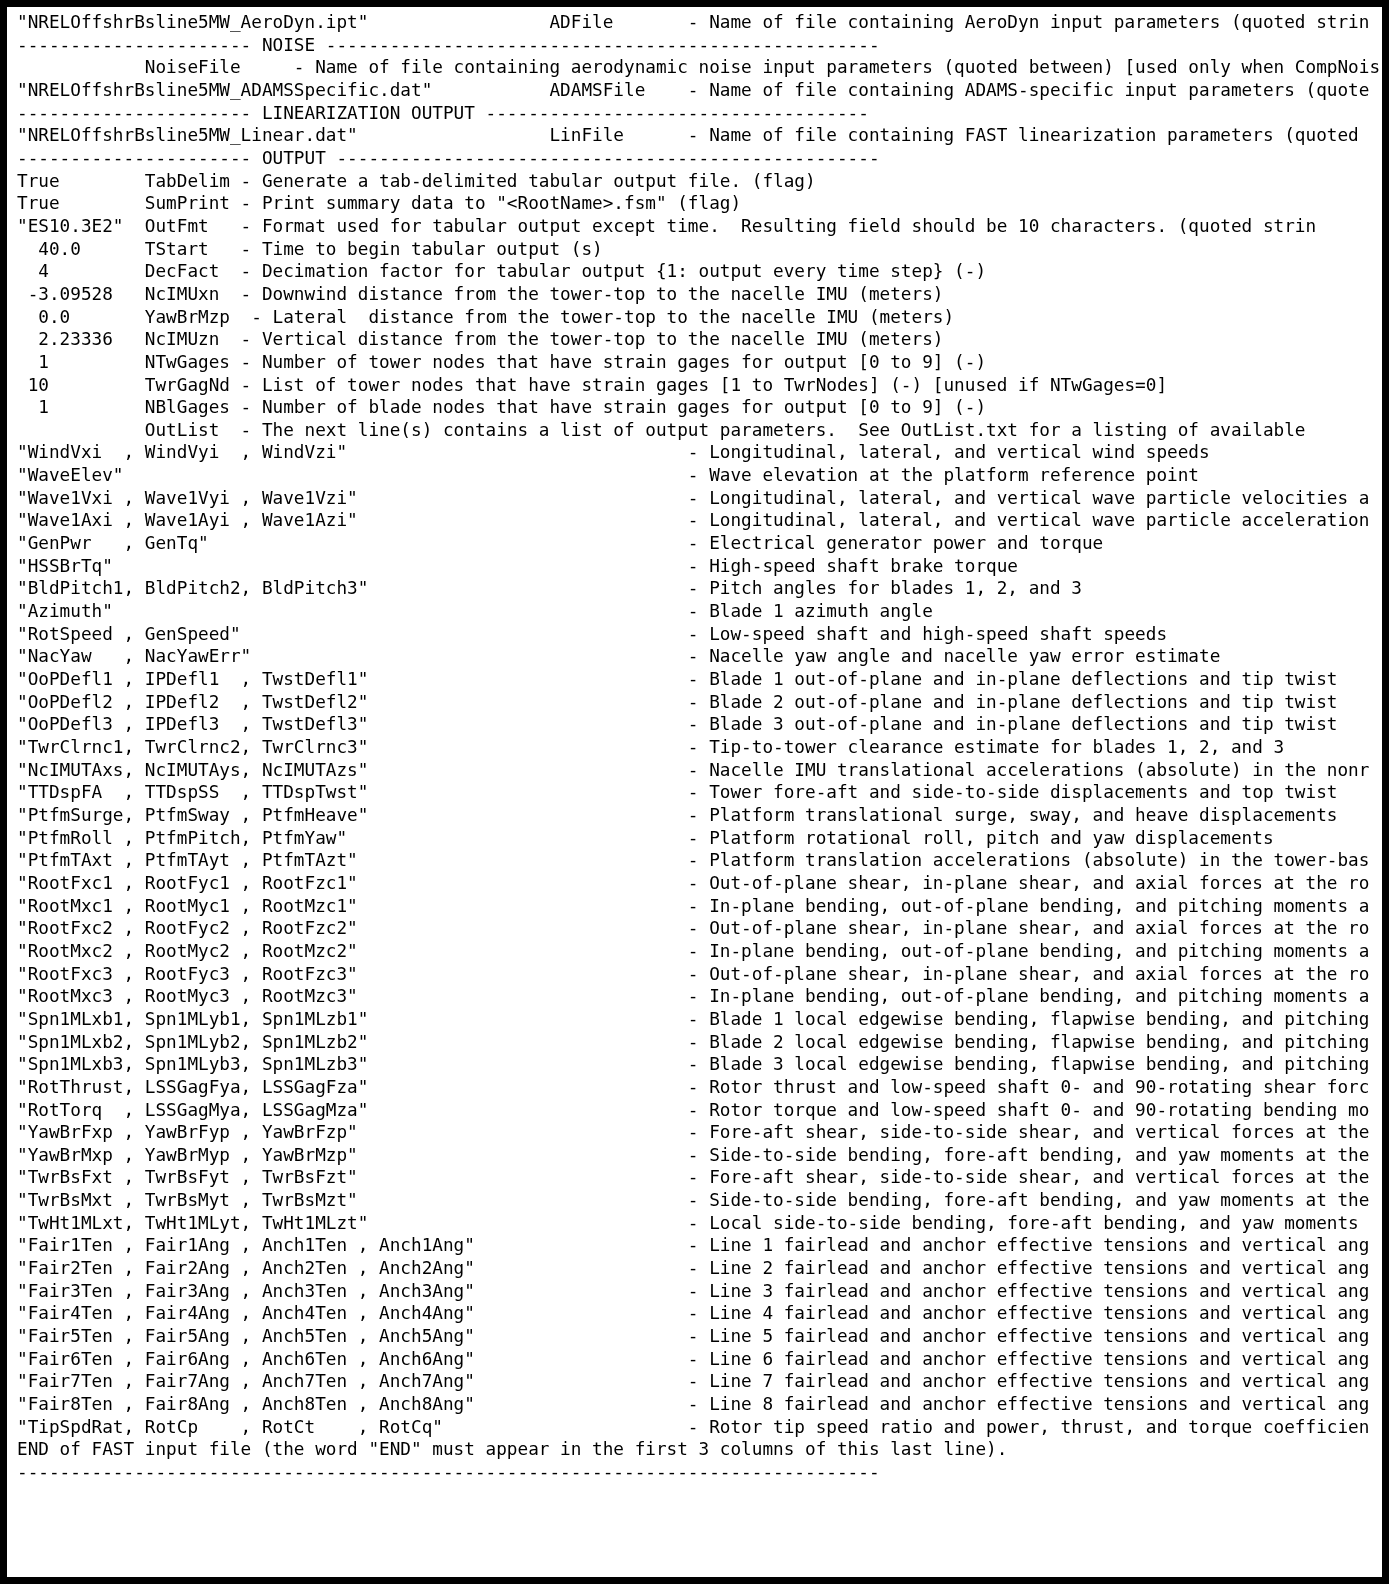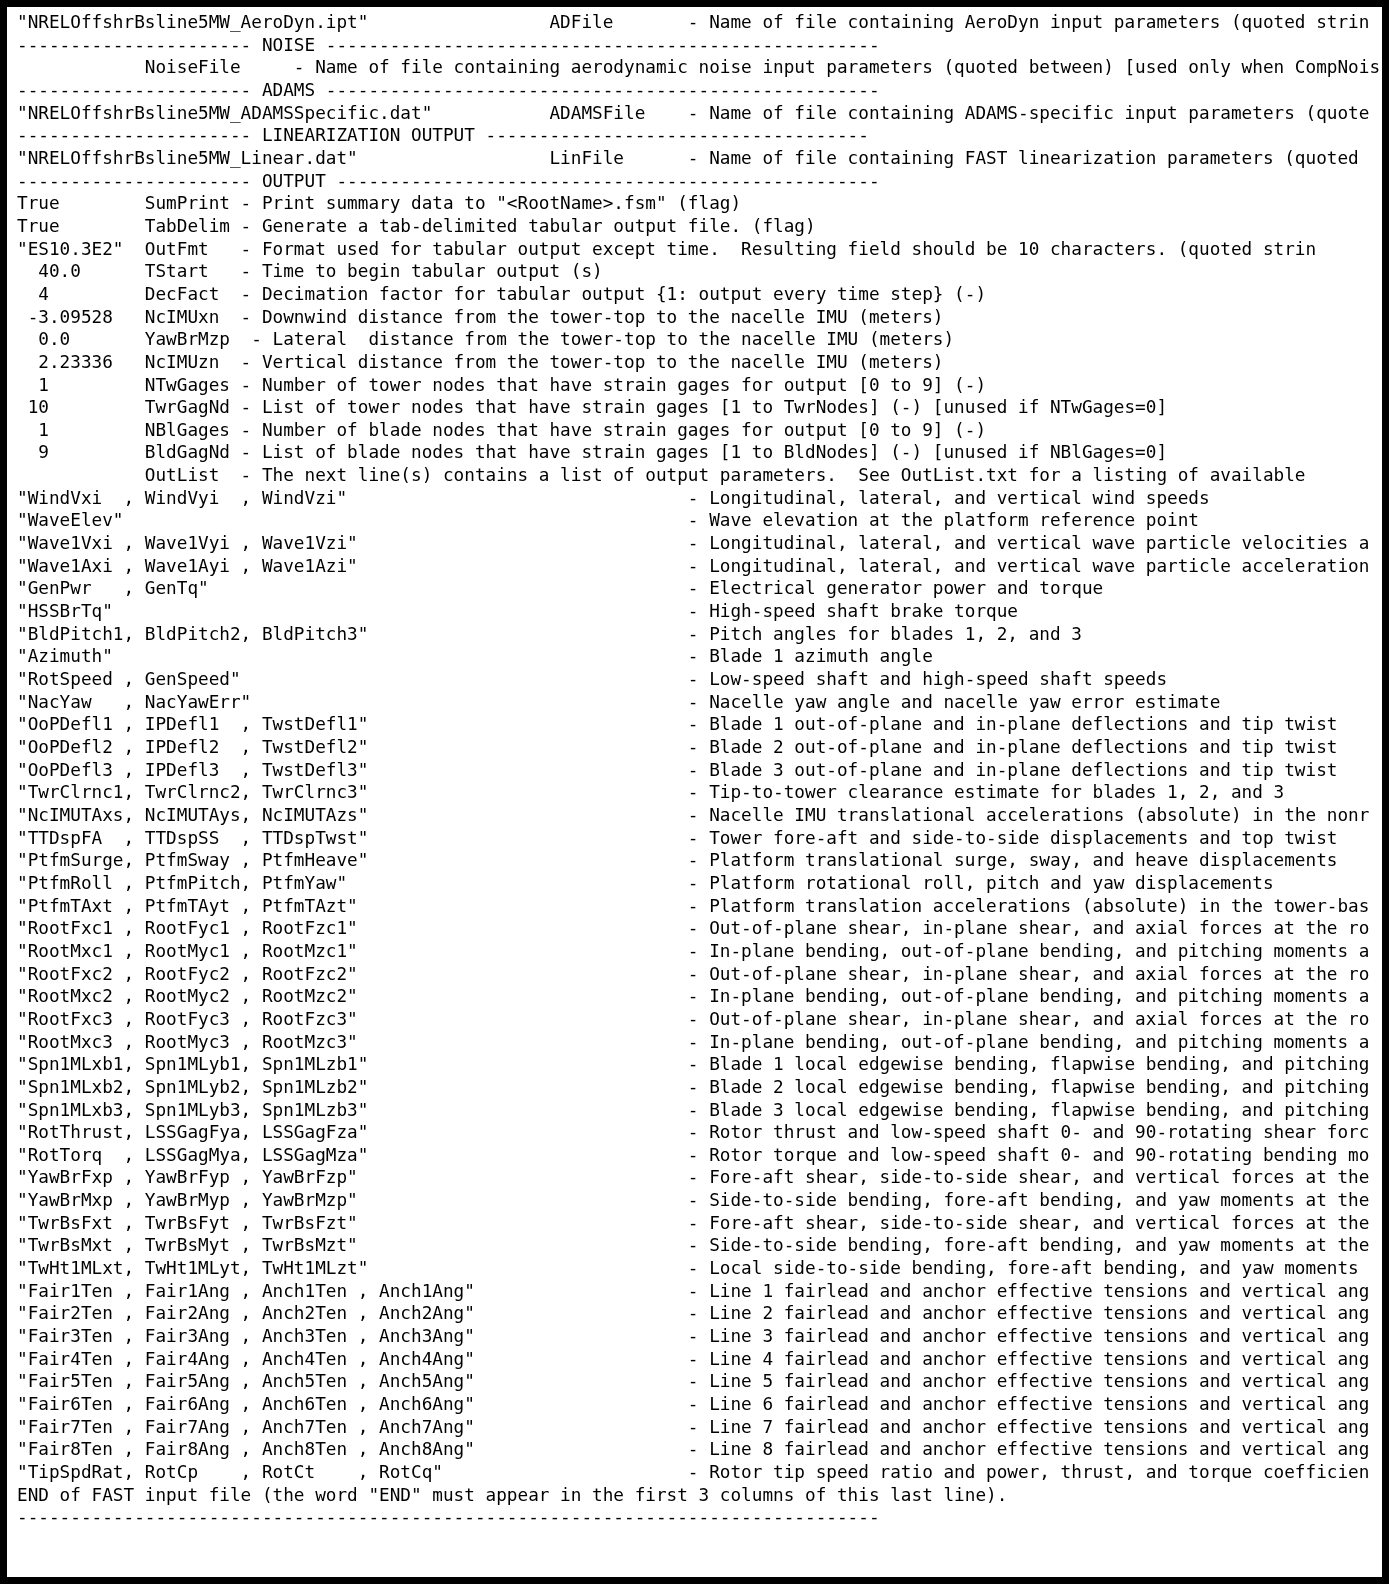--- a/index.html
+++ b/index.html
@@ -22,37 +22,35 @@
   }
 </style>
 </head>
 <body>
 
 <div class="screen">
   <div class="doc" id="doc">
       <div class="line">"NRELOffshrBsline5MW_AeroDyn.ipt"                 ADFile       - Name of file containing AeroDyn input parameters (quoted strin</div>
       <div class="line">---------------------- NOISE ----------------------------------------------------</div>
       <div class="line">            NoiseFile     - Name of file containing aerodynamic noise input parameters (quoted between) [used only when CompNois</div>
-      <div class="line">---------------------- ADAMS ----------------------------------------------------</div>
       <div class="line">"NRELOffshrBsline5MW_ADAMSSpecific.dat"           ADAMSFile    - Name of file containing ADAMS-specific input parameters (quote</div>
       <div class="line">---------------------- LINEARIZATION OUTPUT ------------------------------------</div>
       <div class="line">"NRELOffshrBsline5MW_Linear.dat"                  LinFile      - Name of file containing FAST linearization parameters (quoted</div>
       <div class="line">---------------------- OUTPUT ---------------------------------------------------</div>
+      <div class="line">True        TabDelim - Generate a tab-delimited tabular output file. (flag)</div>
       <div class="line">True        SumPrint - Print summary data to "&lt;RootName&gt;.fsm" (flag)</div>
-      <div class="line">True        TabDelim - Generate a tab-delimited tabular output file. (flag)</div>
       <div class="line">"ES10.3E2"  OutFmt   - Format used for tabular output except time.  Resulting field should be 10 characters. (quoted strin</div>
       <div class="line">  40.0      TStart   - Time to begin tabular output (s)</div>
       <div class="line">  4         DecFact  - Decimation factor for tabular output {1: output every time step} (-)</div>
       <div class="line"> -3.09528   NcIMUxn  - Downwind distance from the tower-top to the nacelle IMU (meters)</div>
       <div class="line">  0.0       YawBrMzp  - Lateral  distance from the tower-top to the nacelle IMU (meters)</div>
       <div class="line">  2.23336   NcIMUzn  - Vertical distance from the tower-top to the nacelle IMU (meters)</div>
       <div class="line">  1         NTwGages - Number of tower nodes that have strain gages for output [0 to 9] (-)</div>
       <div class="line"> 10         TwrGagNd - List of tower nodes that have strain gages [1 to TwrNodes] (-) [unused if NTwGages=0]</div>
       <div class="line">  1         NBlGages - Number of blade nodes that have strain gages for output [0 to 9] (-)</div>
-      <div class="line">  9         BldGagNd - List of blade nodes that have strain gages [1 to BldNodes] (-) [unused if NBlGages=0]</div>
       <div class="line">            OutList  - The next line(s) contains a list of output parameters.  See OutList.txt for a listing of available</div>
       <div class="line">"WindVxi  , WindVyi  , WindVzi"                                - Longitudinal, lateral, and vertical wind speeds</div>
       <div class="line">"WaveElev"                                                     - Wave elevation at the platform reference point</div>
       <div class="line">"Wave1Vxi , Wave1Vyi , Wave1Vzi"                               - Longitudinal, lateral, and vertical wave particle velocities a</div>
       <div class="line">"Wave1Axi , Wave1Ayi , Wave1Azi"                               - Longitudinal, lateral, and vertical wave particle acceleration</div>
       <div class="line">"GenPwr   , GenTq"                                             - Electrical generator power and torque</div>
       <div class="line">"HSSBrTq"                                                      - High-speed shaft brake torque</div>
       <div class="line">"BldPitch1, BldPitch2, BldPitch3"                              - Pitch angles for blades 1, 2, and 3</div>
       <div class="line">"Azimuth"                                                      - Blade 1 azimuth angle</div>
       <div class="line">"RotSpeed , GenSpeed"                                          - Low-speed shaft and high-speed shaft speeds</div>

